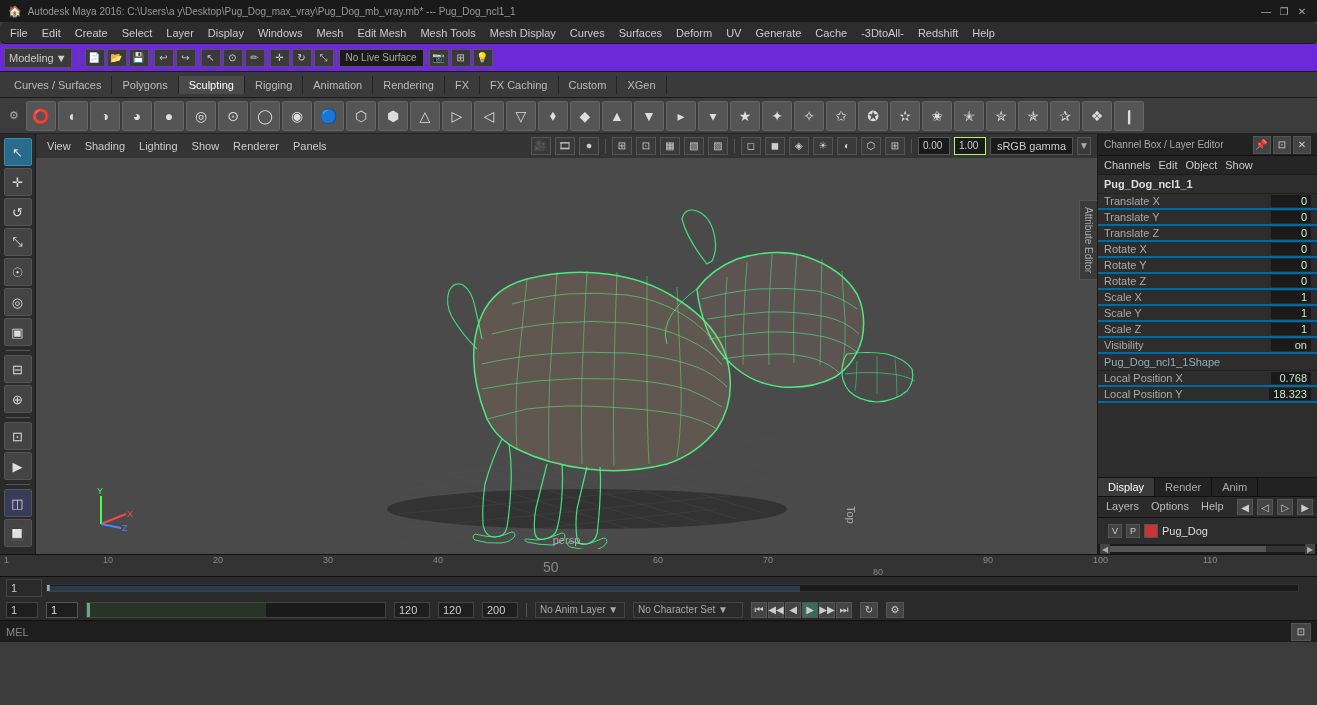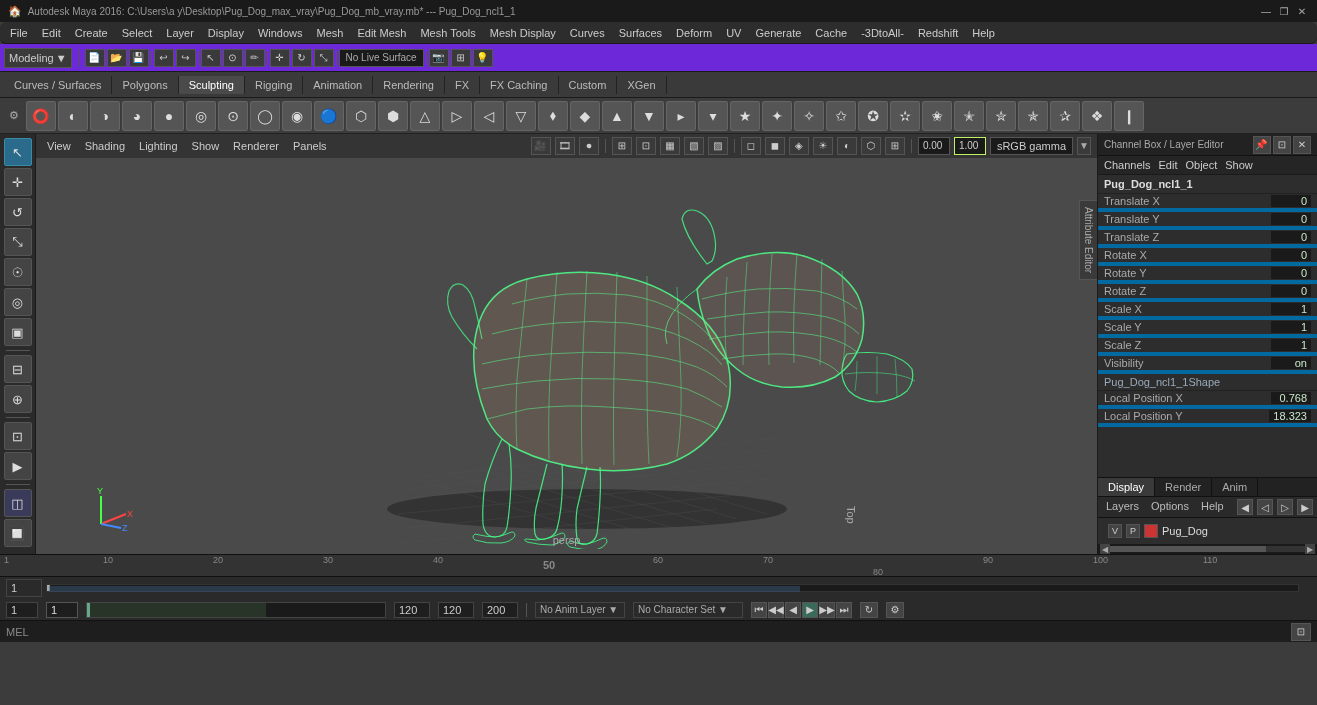--- a/index.html
+++ b/index.html
@@ -109,21 +109,21 @@
       background: #252525; padding: 3px 6px; font-size: 11px; color: #ccc;
       border-bottom: 1px solid #1a1a1a; display: flex; gap: 8px;
     }
     .cb-section-header span { cursor: pointer; }
     .cb-object-name {
       padding: 3px 6px; background: #2d2d2d; font-size: 11px; color: #ddd; font-weight: bold;
       border-bottom: 1px solid #222;
     }
     .cb-row {
       display: flex; justify-content: space-between; padding: 1px 6px;
-      border-bottom: 4px solid #0369a1; align-items: center;
+      border-bottom: 2px solid #0369a1; align-items: center;
     }
     .cb-label { color: #aaa; font-size: 11px; }
     .cb-value { color: #c8e6c9; font-size: 11px; background: #1a1a1a; padding: 0 4px; min-width: 40px; text-align: right; }
     .cb-section-title {
       padding: 2px 6px; background: #222; color: #aaa; font-size: 11px; font-weight: bold;
       border-bottom: 1px solid #111; border-top: 1px solid #333;
     }
     .cb-shape-name { padding: 2px 6px; background: #2d2d2d; font-size: 11px; color: #9ab; border-bottom: 1px solid #222; }
 
     
@@ -580,21 +580,21 @@
 
 <div id="timeline">
   <div id="timeline-ruler">
     <div style="position:relative; flex:1; height:22px; overflow:hidden;">
 
     <span style="position: absolute; left: 0%; top: 0px; font-size: 9px; color: rgb(136, 136, 136);">1</span>
         <span style="position: absolute; left: 7.56303%; top: 0px; font-size: 9px; color: rgb(136, 136, 136);">10</span>
         <span style="position: absolute; left: 15.9664%; top: 0px; font-size: 9px; color: rgb(136, 136, 136);">20</span>
         <span style="position: absolute; left: 24.3697%; top: 0px; font-size: 9px; color: rgb(136, 136, 136);">30</span>
         <span style="position: absolute; left: 32.7731%; top: 0px; font-size: 9px; color: rgb(136, 136, 136);">40</span>
-        <span style="position: absolute; left: 41.1765%; top: 4px; font-size: 11px; color: rgb(136, 136, 136); font-weight: bold;">50</span>
+        <span style="position: absolute; left: 41.1765%; top: 4px; font-size: 14px; color: rgb(136, 136, 136);">50</span>
         <span style="position: absolute; left: 49.5798%; top: 0px; font-size: 9px; color: rgb(136, 136, 136);">60</span>
         <span style="position: absolute; left: 57.9832%; top: 0px; font-size: 9px; color: rgb(136, 136, 136);">70</span>
         <span style="position: absolute; left: 66.3866%; top: 0px; font-size: 9px; color: rgb(136, 136, 136); margin-top: 12px;">80</span>
         <span style="position: absolute; left: 74.7899%; top: 0px; font-size: 9px; color: rgb(136, 136, 136);">90</span>
         <span style="position: absolute; left: 83.1933%; top: 0px; font-size: 9px; color: rgb(136, 136, 136);">100</span>
         <span style="position: absolute; left: 91.5966%; top: 0px; font-size: 9px; color: rgb(136, 136, 136);">110</span>
       </div>
   </div>
   <div id="playback-bar">
 

